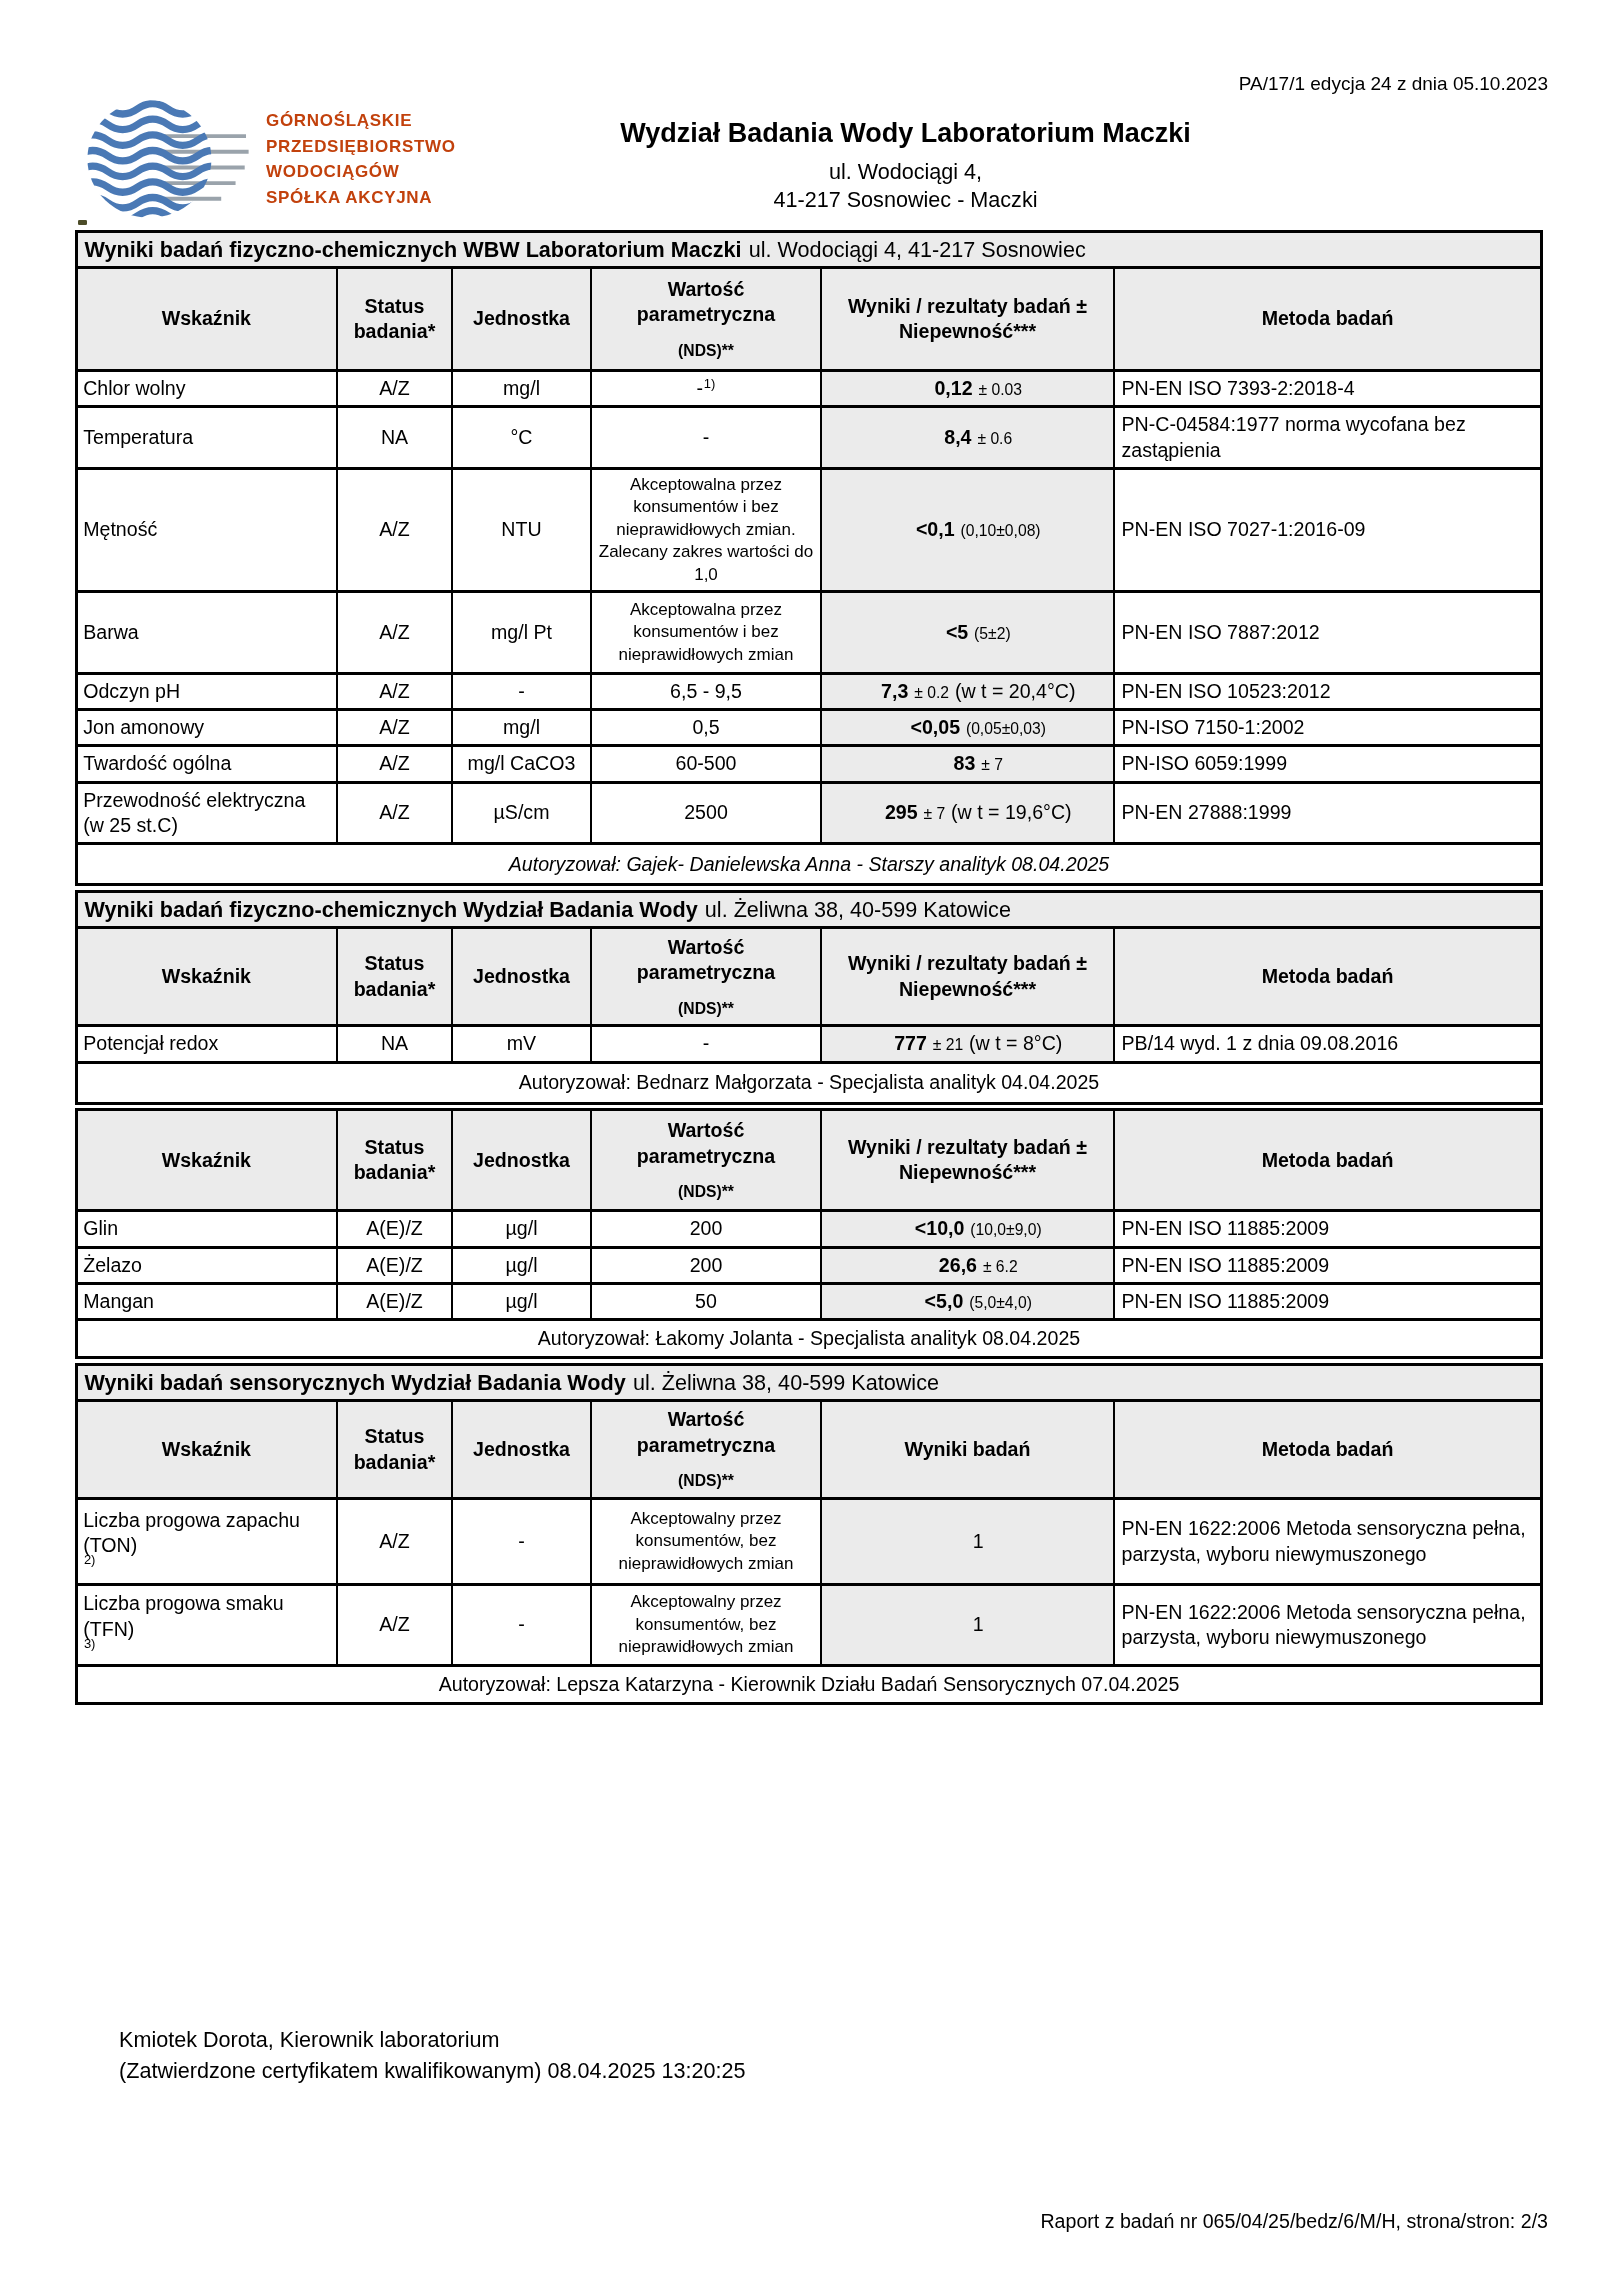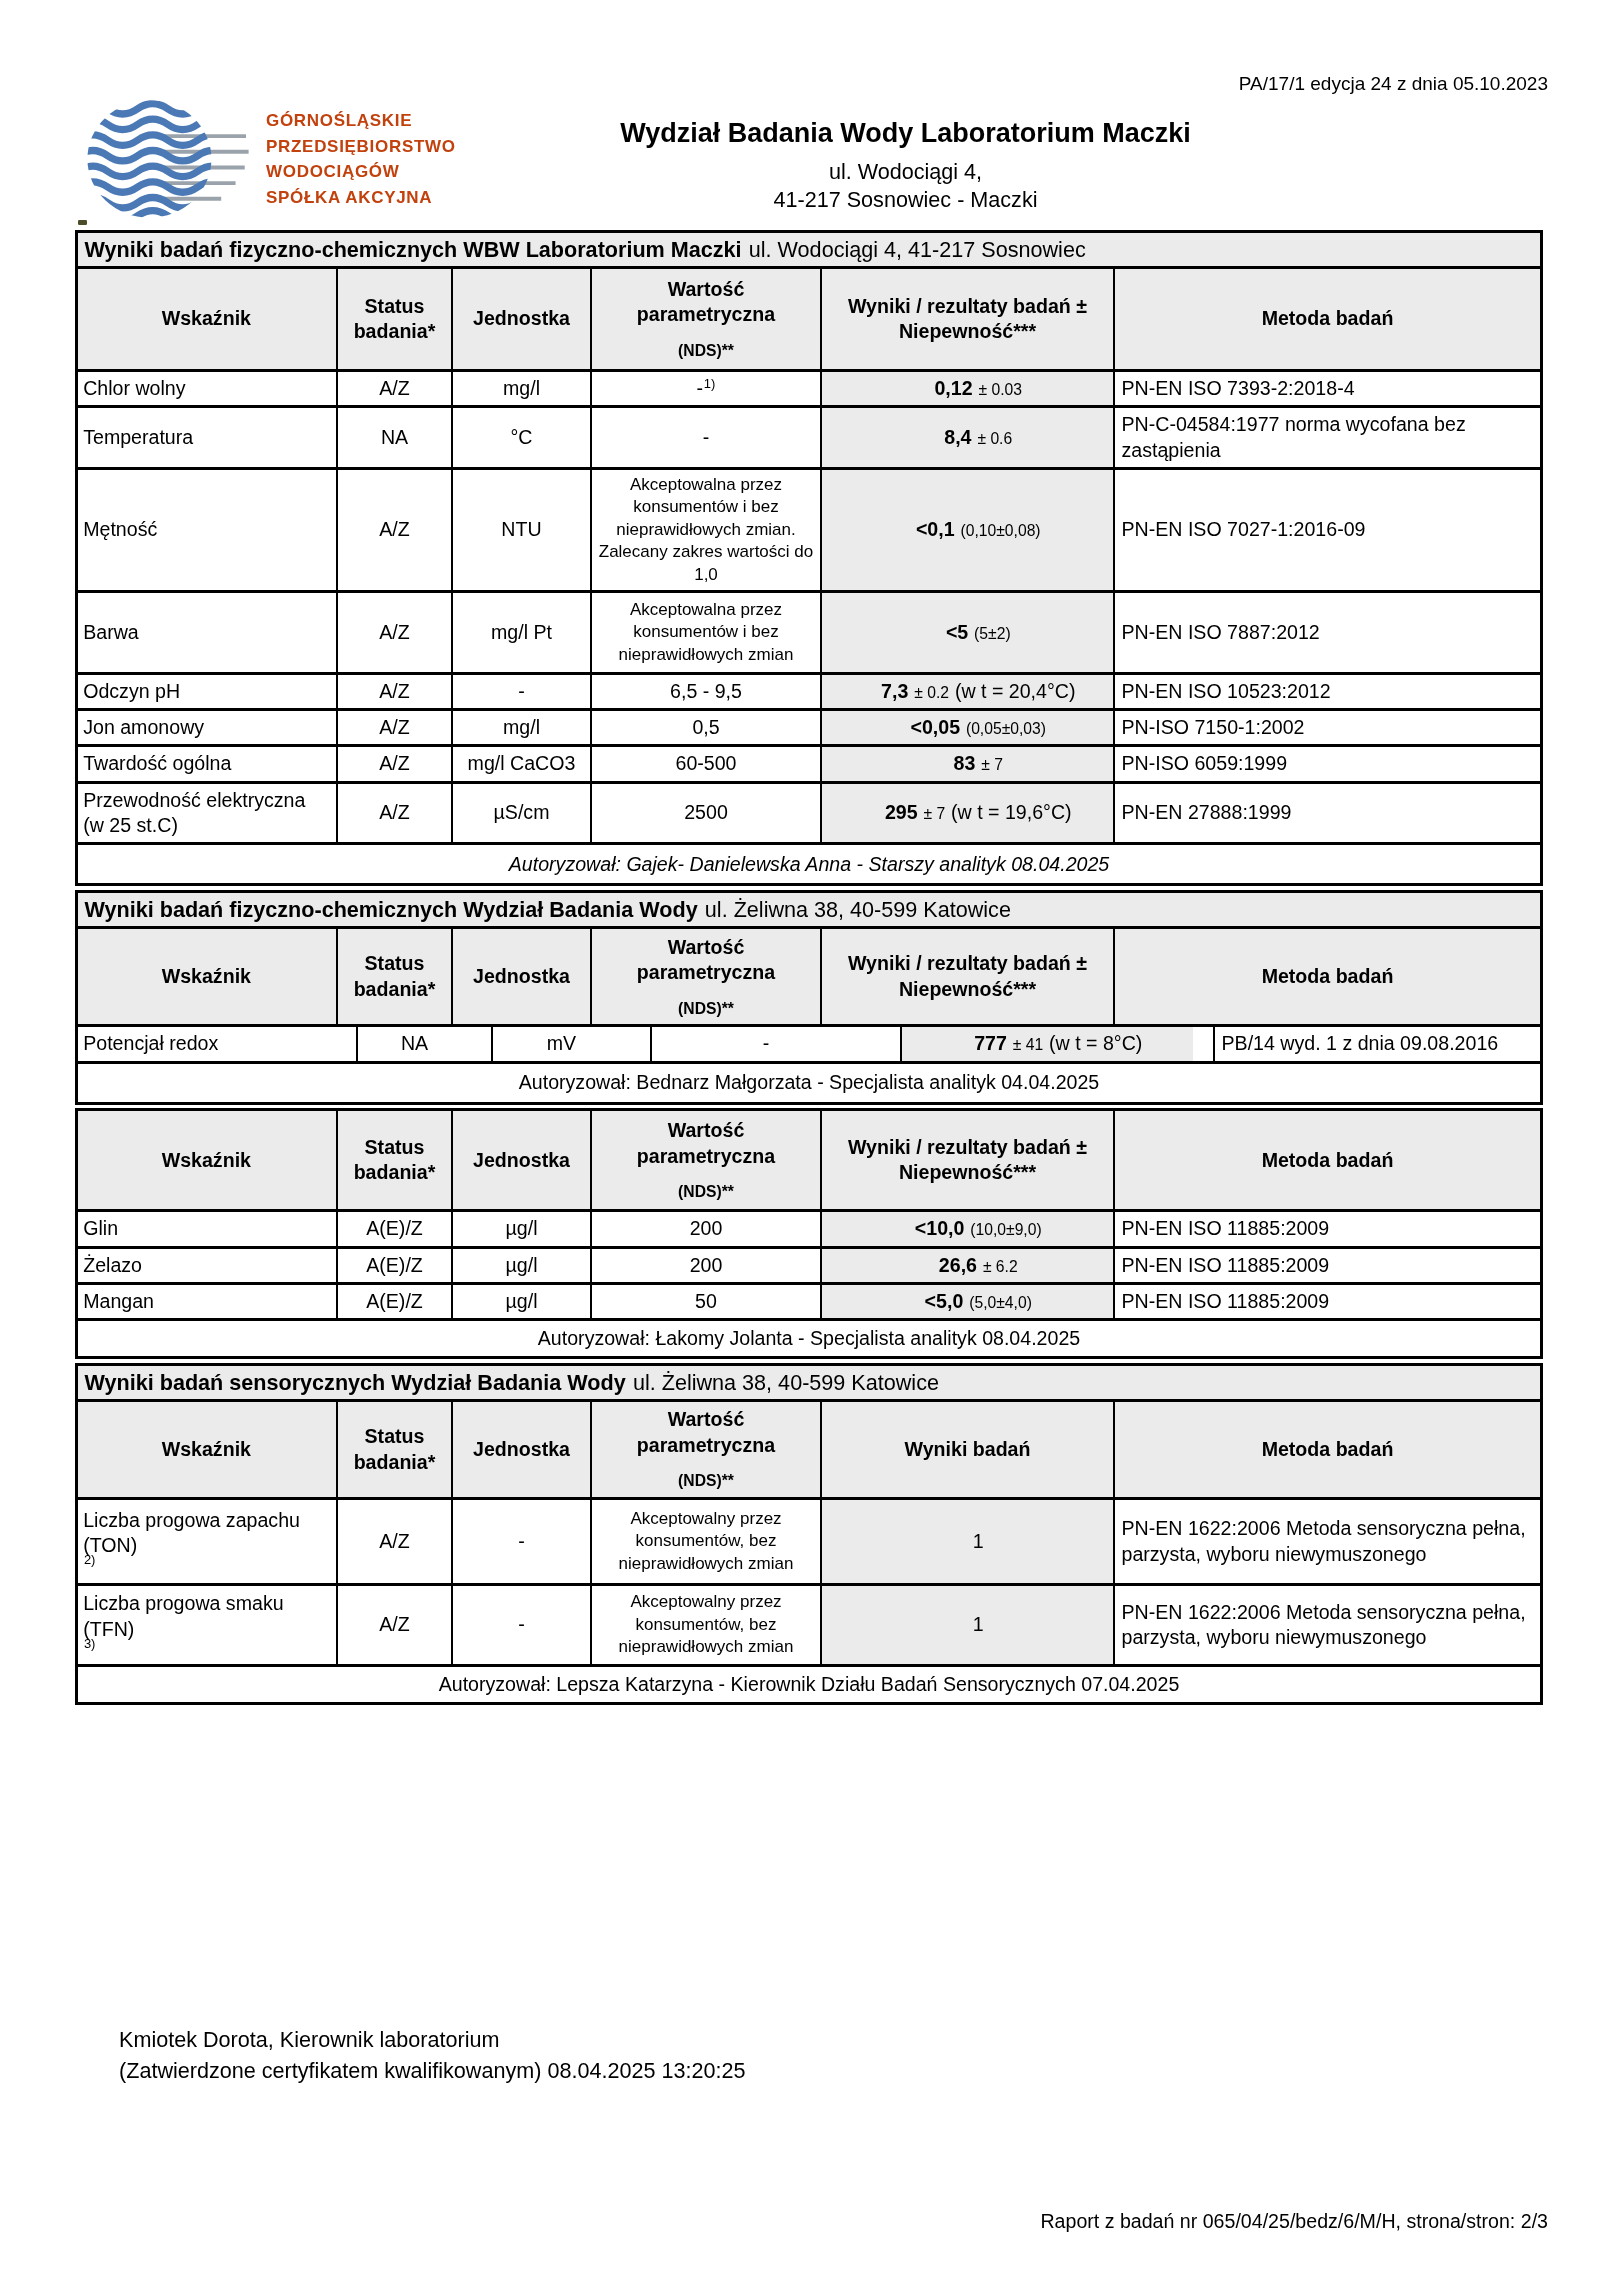--- a/index.html
+++ b/index.html
@@ -324,36 +324,36 @@
           <div class="hsub">(NDS)**</div>
         </div>
         <div class="cell hcell c4">
           <div class="hline">Wyniki / rezultaty badań ±</div>
           <div class="hline">Niepewność***</div>
         </div>
         <div class="cell hcell c5">
           <div class="hline">Metoda badań</div>
         </div>
       </div>
-      <div class="trow grid" style="min-height: 35px; gap: 20px;">
+      <div class="trow grid" style="min-height: 35px;">
         <div class="cell c0">
           <span class="sg-n">Potencjał redox</span>
         </div>
         <div class="cell c1">
           <span class="sg-n">NA</span>
         </div>
         <div class="cell c2">
           <span class="sg-n">mV</span>
         </div>
         <div class="cell c3">
           <span class="sg-n">-</span>
         </div>
         <div class="cell c4 res">
           <span class="sg-b">777</span>
-          <span class="sg-u">± 41</span>
+          <span class="sg-u">± 21</span>
           <span class="sg-n">(w t = 8°C)</span>
         </div>
         <div class="cell c5">
           <span class="sg-n">PB/14 wyd. 1 z dnia 09.08.2016</span>
         </div>
       </div>
       <div class="trow foot-row" style="min-height: 41px;">Autoryzował: Bednarz Małgorzata - Specjalista analityk 04.04.2025</div>
     </div>
     <div class="tbl">
       <div class="trow grid" style="min-height: 98px;">

